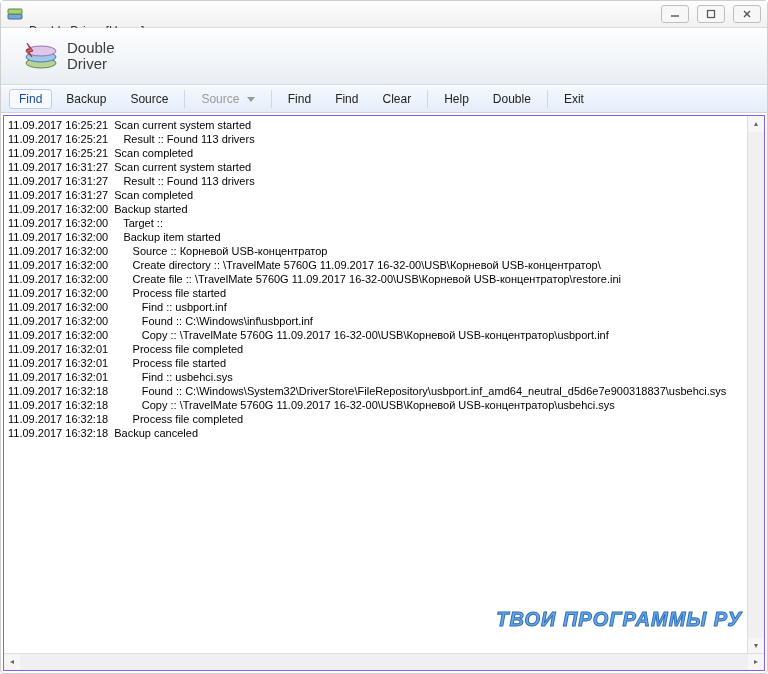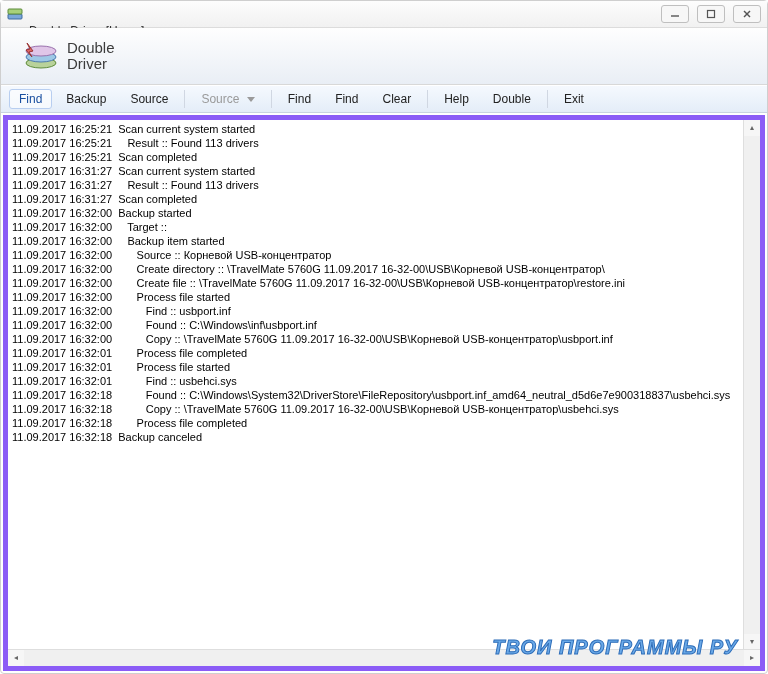--- a/index.html
+++ b/index.html
@@ -105,21 +105,21 @@
   }
   .content-wrap {
     flex: 1 1 auto;
     position: relative;
     padding: 2px;
     display: flex;
     flex-direction: column;
   }
   .log-area {
     flex: 1 1 auto;
-    border: 5px solid #8b5cf6;
+    border: 1px solid #8b5cf6;
     background: #ffffff;
     overflow: hidden;
     position: relative;
     font-size: 11px;
     color: #000;
     line-height: 14px;
     font-family: "Segoe UI", Tahoma, sans-serif;
   }
   .log-inner {
     position: absolute;
@@ -148,21 +148,21 @@
     left: 0; right: 0; bottom: 0;
     height: 16px;
     background: #f0f0f0;
     border-top: 1px solid #dedede;
     display: flex;
   }
   .h-scroll .scroll-btn { width: 16px; height: 16px; }
   .watermark {
     position: absolute;
     right: 22px;
-    bottom: 12px;
+    bottom: 44px;
     font-size: 20px;
     font-weight: 700;
     font-style: italic;
     letter-spacing: 1px;
     color: #6aa9e8;
     -webkit-text-stroke: 1px #2e6db8;
     text-shadow: 0 0 2px #fff;
     font-family: "Segoe UI", Arial, sans-serif;
     pointer-events: none;
   }

